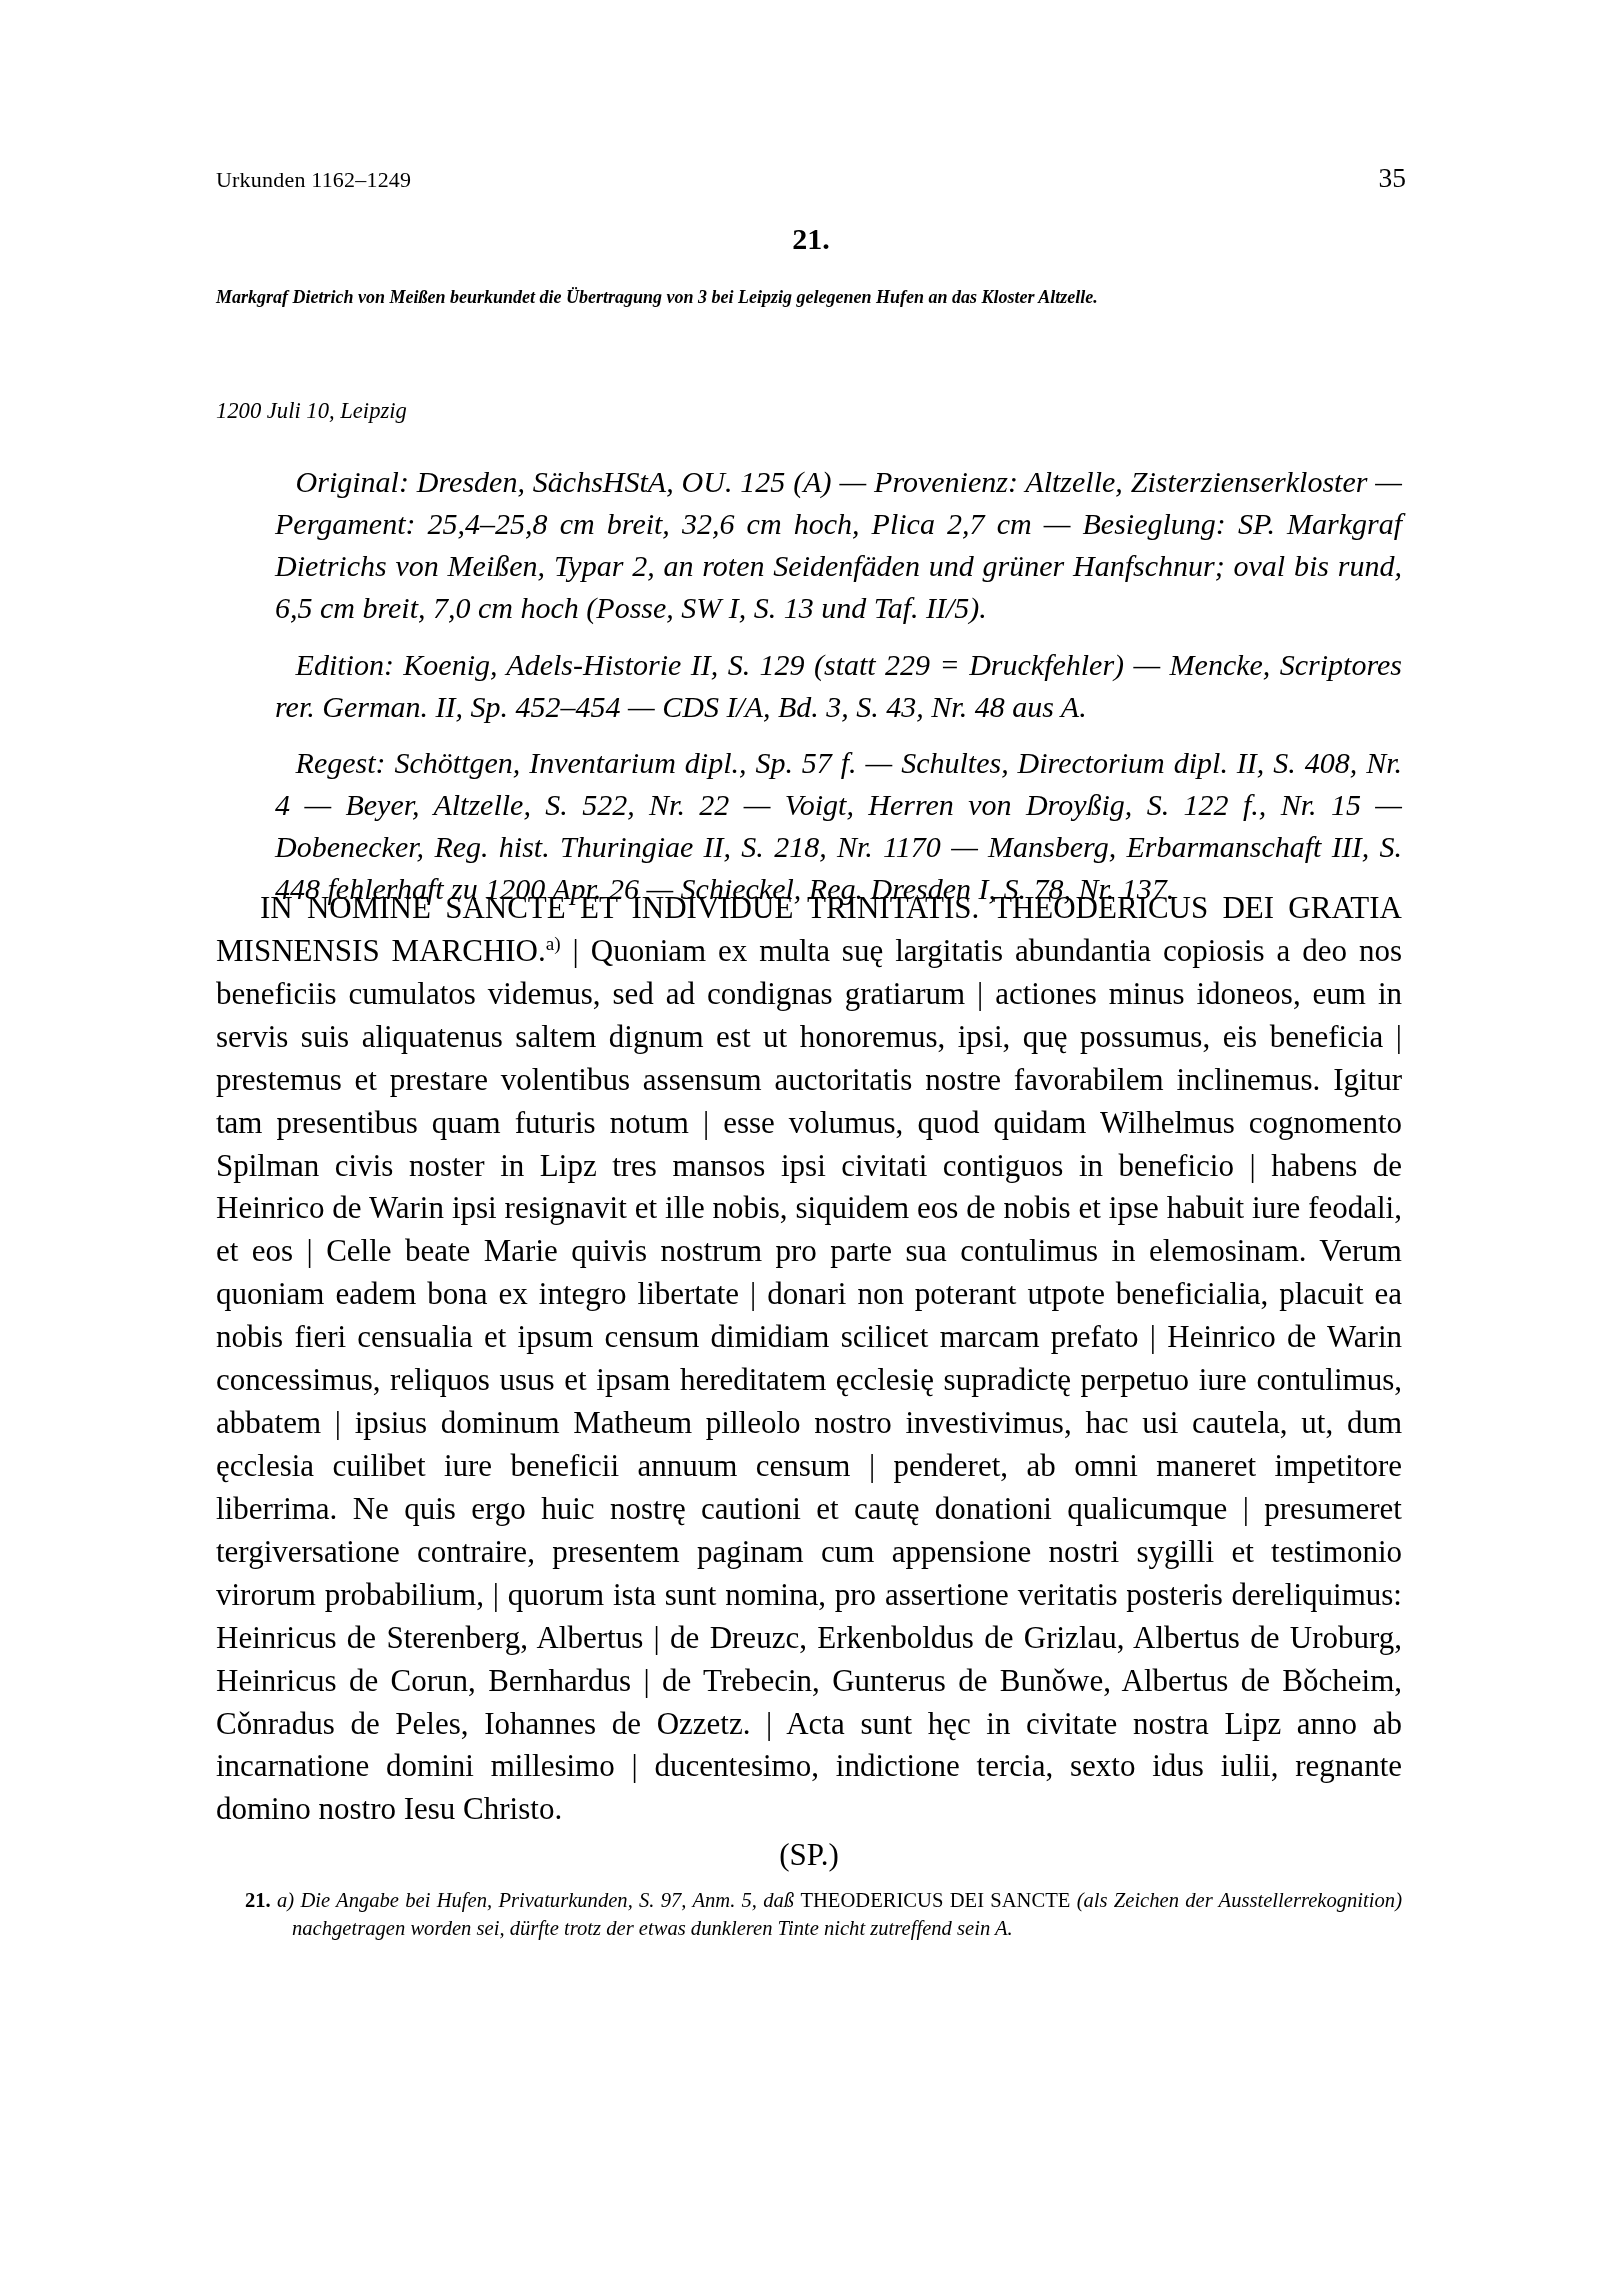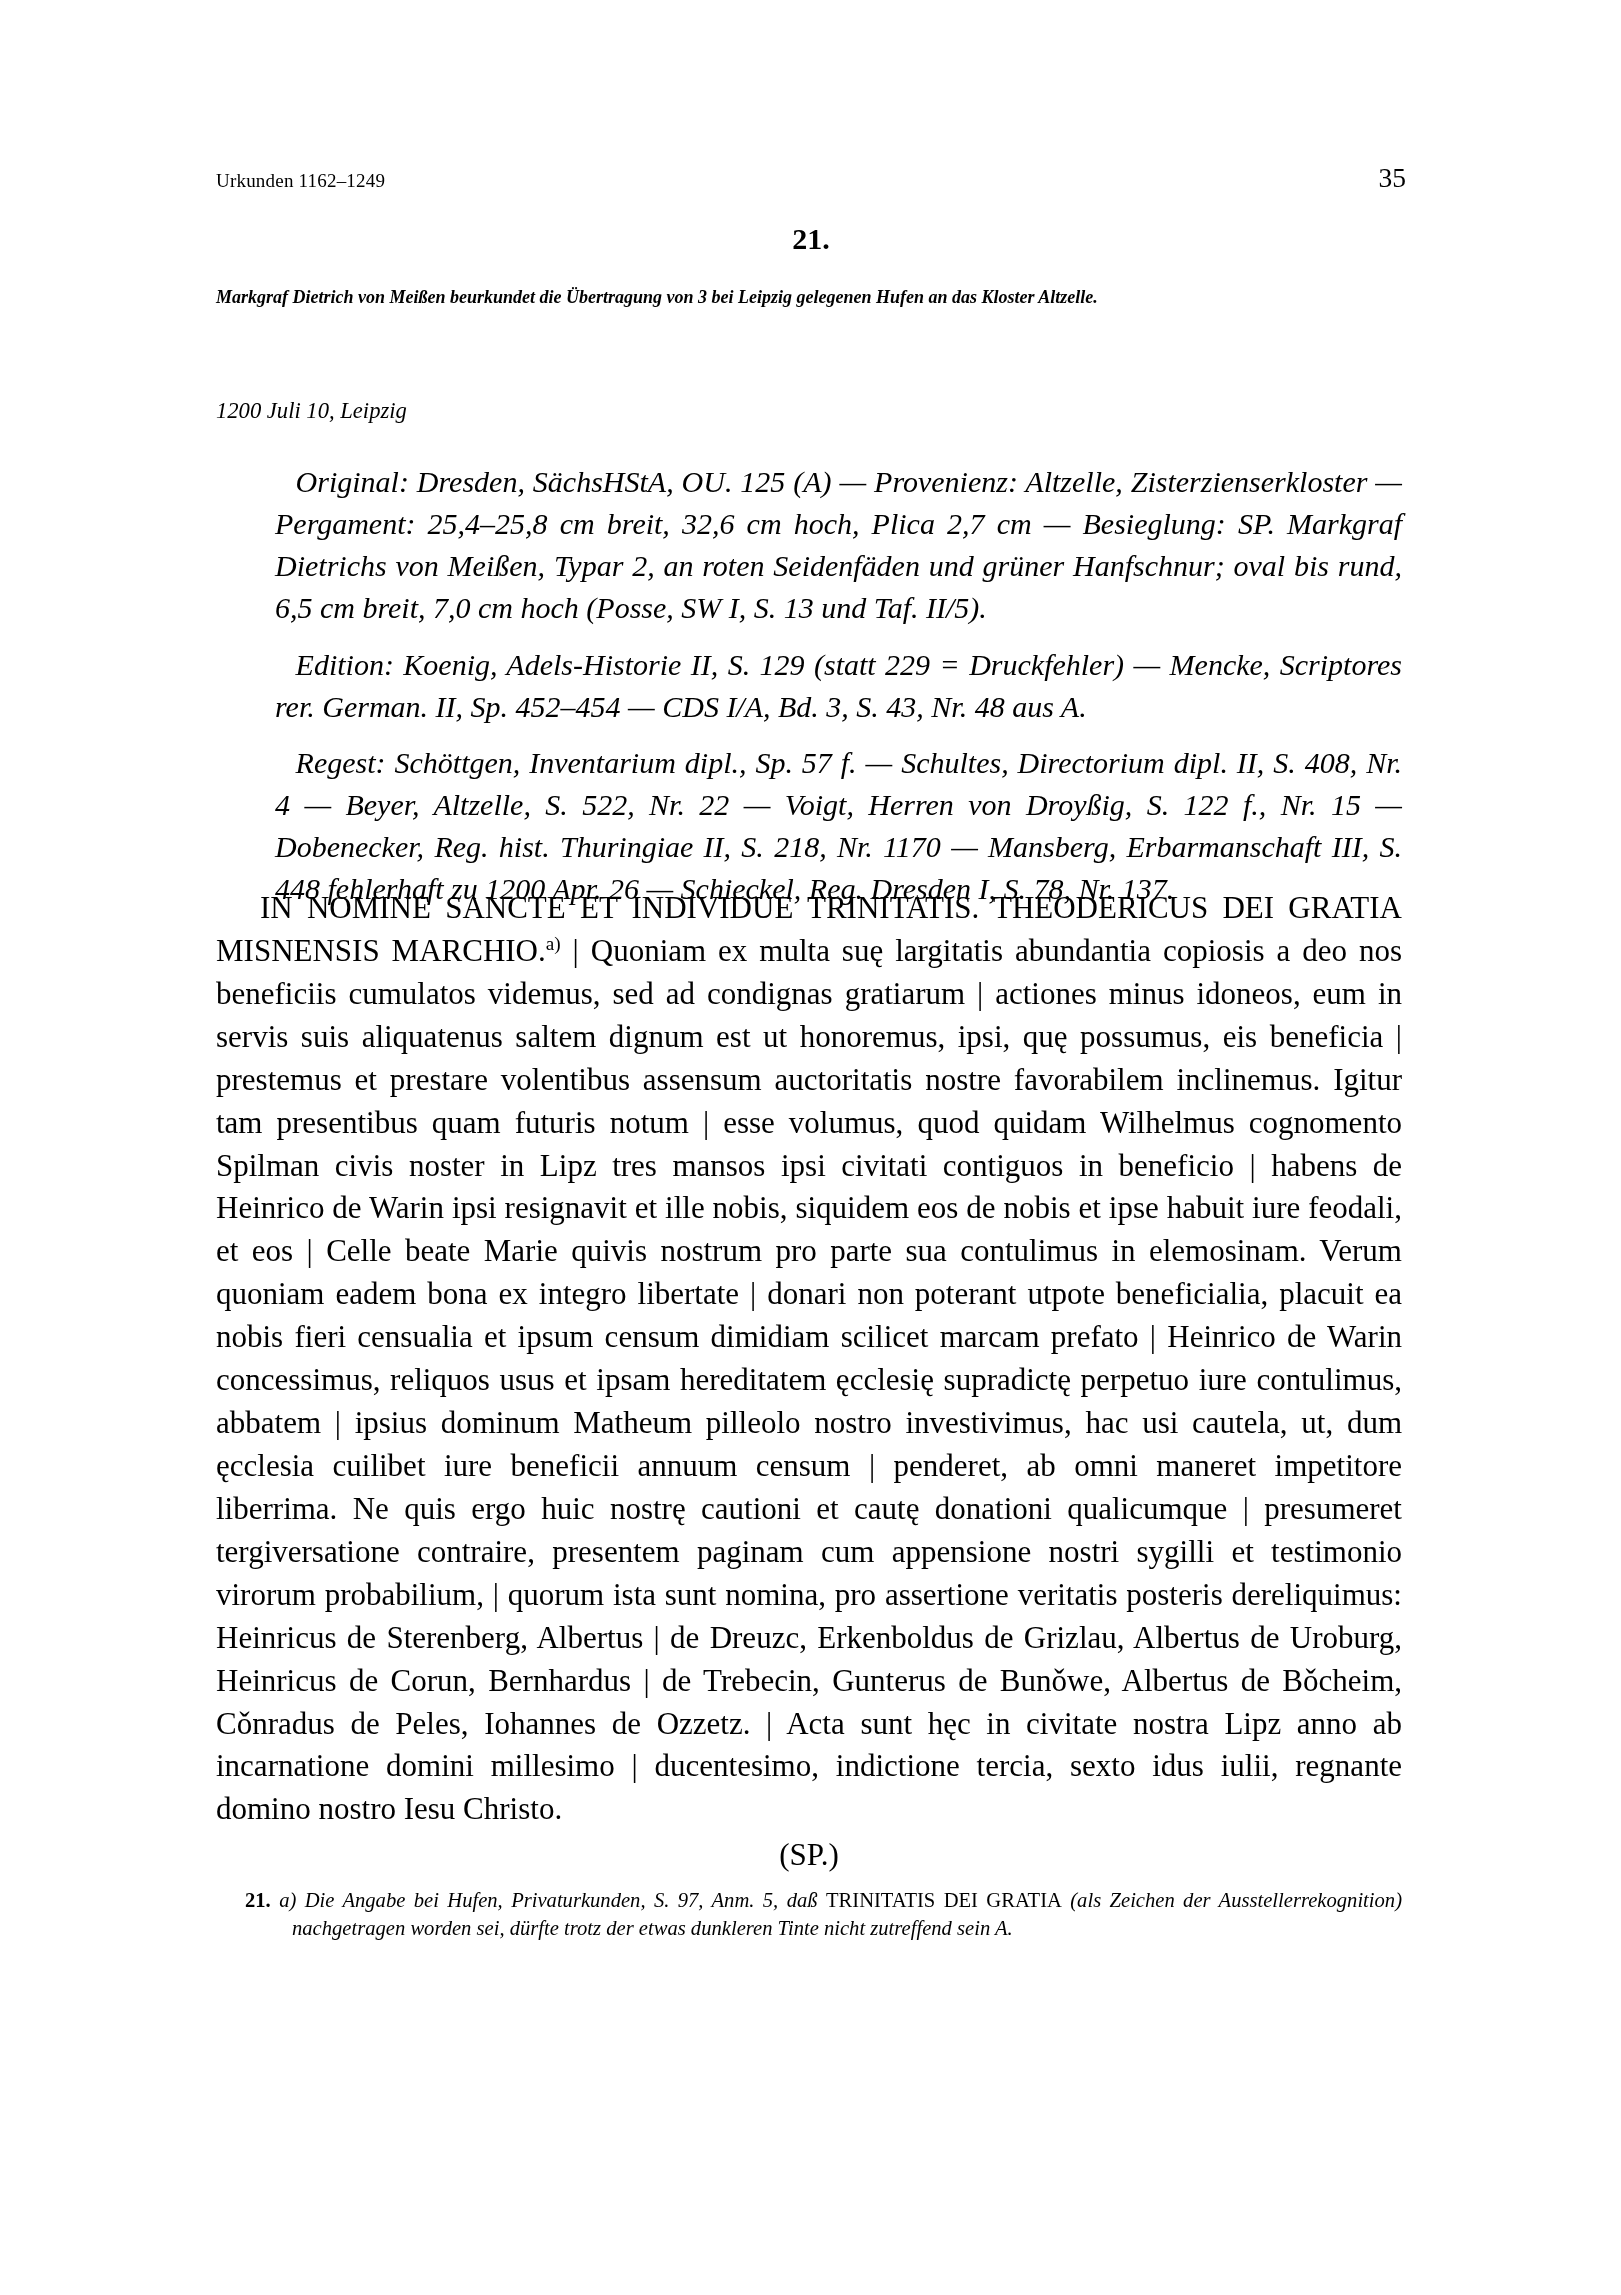--- a/index.html
+++ b/index.html
@@ -27,21 +27,21 @@
     position: absolute;
     left: 216px;
     right: 216px;
     top: 162px;
     height: 34px;
     display: flex;
     align-items: baseline;
     justify-content: space-between;
   }
   .runhead-title {
-    font-size: 19px;
+    font-size: 22px;
     letter-spacing: 0.2px;
   }
   .runhead-pageno {
     font-size: 27.5px;
   }
 
   
   .charter-no {
     position: absolute;
     left: 0;
@@ -161,18 +161,18 @@
     <p class="app-block">Regest: Schöttgen, Inventarium dipl., Sp. 57 f. — Schultes, Directorium dipl. II, S. 408, Nr. 4 — Beyer, Altzelle, S. 522, Nr. 22 — Voigt, Herren von Droyßig, S. 122 f., Nr. 15 — Dobenecker, Reg. hist. Thuringiae II, S. 218, Nr. 1170 — Mansberg, Erbarman­schaft III, S. 448 fehlerhaft zu 1200 Apr. 26 — Schieckel, Reg. Dresden I, S. 78, Nr. 137.</p>
   </div>
 
   <div class="charter-text">
     <span>IN NOMINE SANCTE ET INDIVIDUE TRINITATIS. THEODERICUS DEI GRATIA MISNENSIS MARCHIO.</span><sup class="note">a)</sup><span> | Quoniam ex multa suę largitatis abundantia copiosis a deo nos beneficiis cumulatos videmus, sed ad condignas gratiarum | actiones minus ido­neos, eum in servis suis aliquatenus saltem dignum est ut honoremus, ipsi, quę pos­sumus, eis beneficia | prestemus et prestare volentibus assensum auctoritatis nostre fa­vorabilem inclinemus. Igitur tam presentibus quam futuris notum | esse volumus, quod quidam Wilhelmus cognomento Spilman civis noster in Lipz tres mansos ipsi civitati contiguos in beneficio | habens de Heinrico de Warin ipsi resignavit et ille nobis, si­quidem eos de nobis et ipse habuit iure feodali, et eos | Celle beate Marie quivis nos­trum pro parte sua contulimus in elemosinam. Verum quoniam eadem bona ex integro libertate | donari non poterant utpote beneficialia, placuit ea nobis fieri censualia et ipsum censum dimidiam scilicet marcam prefato | Heinrico de Warin concessimus, reliquos usus et ipsam hereditatem ęcclesię supradictę perpetuo iure contulimus, ab­batem | ipsius dominum Matheum pilleolo nostro investivimus, hac usi cautela, ut, dum ęcclesia cuilibet iure beneficii annuum censum | penderet, ab omni maneret im­petitore liberrima. Ne quis ergo huic nostrę cautioni et cautę donationi qualicumque | presumeret tergiversatione contraire, presentem paginam cum appensione nostri sy­gilli et testimonio virorum probabilium, | quorum ista sunt nomina, pro assertione veri­tatis posteris dereliquimus: Heinricus de Sterenberg, Albertus | de Dreuzc, Erkenboldus de Grizlau, Albertus de Uroburg, Heinricus de Corun, Bernhardus | de Trebecin, Gun­terus de Bunǒwe, Albertus de Bǒcheim, Cǒnradus de Peles, Iohannes de Ozzetz. | Ac­ta sunt hęc in civitate nostra Lipz anno ab incarnatione domini millesimo | ducentesi­mo, indictione tercia, sexto idus iulii, regnante domino nostro Iesu Christo.</span>
     <span class="sp-line">(SP.)</span>
   </div>
 
   <div class="footnotes">
     <p class="footnote">
-      <span class="fn-num">21.&nbsp;</span><span class="fn-body">a) Die Angabe bei Hufen, Privaturkunden, S. 97, Anm. 5, daß </span><span class="upright">TRINITATIS DEI GRATIA</span><span class="fn-body"> (als Zeichen der Ausstellerrekognition) nachgetragen worden sei, dürfte trotz der etwas dunkleren Tinte nicht zutreffend sein A.</span>
+      <span class="fn-num">21.&nbsp;</span><span class="fn-body">a) Die Angabe bei Hufen, Privaturkunden, S. 97, Anm. 5, daß </span><span class="upright">THEODERICUS DEI SANCTE</span><span class="fn-body"> (als Zeichen der Ausstellerrekognition) nachgetragen worden sei, dürfte trotz der etwas dunkleren Tinte nicht zutreffend sein A.</span>
     </p>
   </div>
 
 </div>
 
 
 </body></html>

